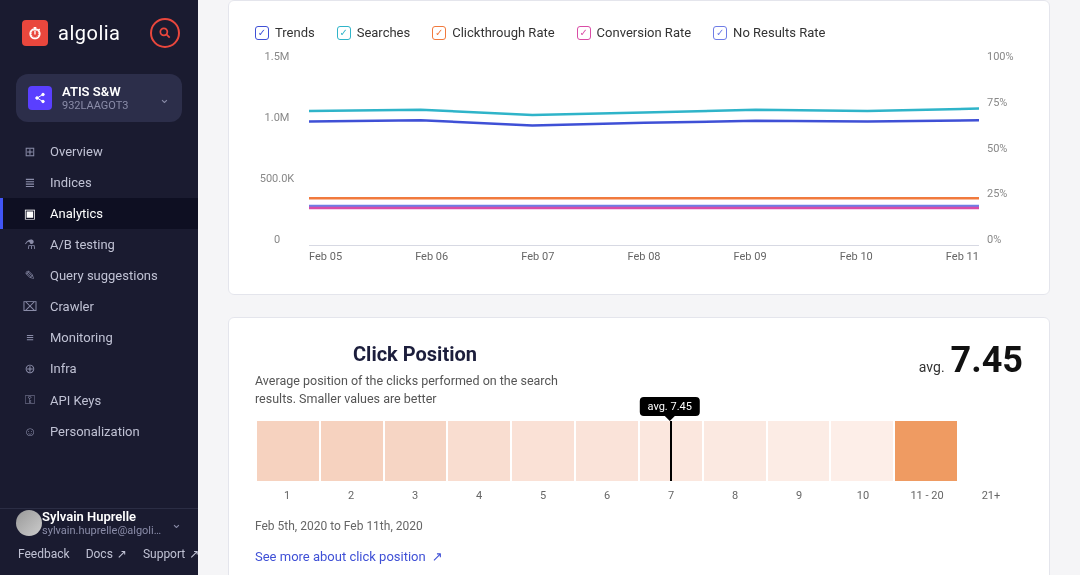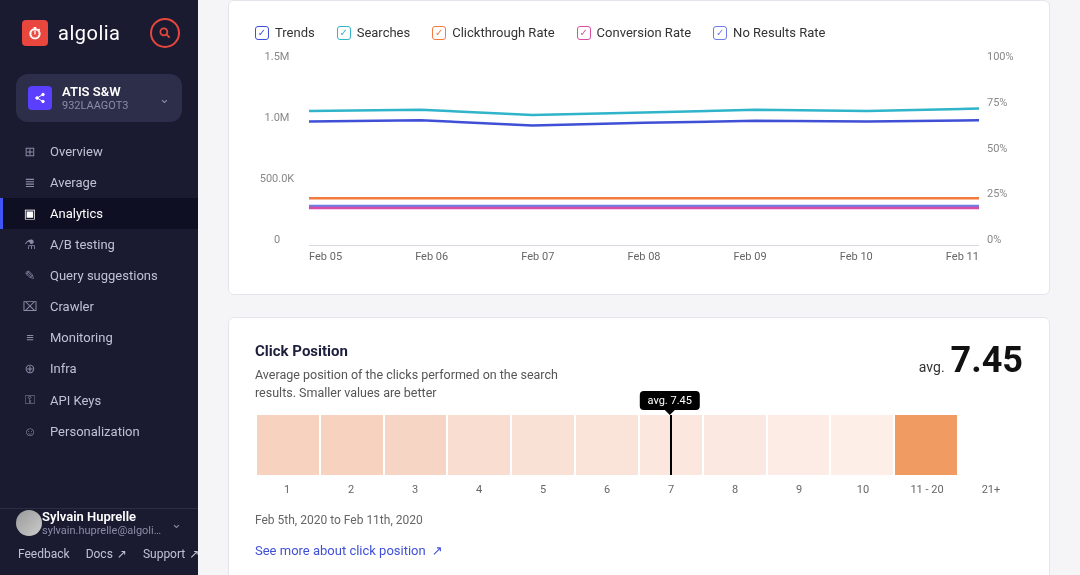--- a/index.html
+++ b/index.html
@@ -133,21 +133,21 @@
     border-bottom:1px solid #d7d9e3;
   }
   .x-axis {
     position:absolute;left:54px;right:44px;bottom:0;height:20px;
     display:flex;justify-content:space-between;font-size:11px;color:#666;
   }
 
   
   .cp-header{display:flex;justify-content:space-between;align-items:flex-start;margin-bottom:14px;}
   .cp-left{}
-  .cp-title{font-size:15px;font-weight:700;color:#1c1e3c;margin-bottom:6px;}
+  .cp-title{font-size:20px;font-weight:700;color:#1c1e3c;margin-bottom:6px;text-align:center;}
   .cp-desc{font-size:12.5px;color:#555;max-width:320px;line-height:1.4;}
   .cp-right{text-align:right;}
   .cp-big{font-size:36px;font-weight:700;color:#111;line-height:1;}
   .cp-avg-label{font-size:14px;color:#333;margin-right:6px;font-weight:400;}
   .cp-sub{font-size:12.5px;color:#555;margin-top:4px;}
   .cp-chart-wrap{position:relative;}
   .cp-tooltip{
     position:absolute;top:-24px;left:54.0%;transform:translateX(-50%);
     background:#000;color:#fff;font-size:11px;padding:3px 8px;border-radius:4px;white-space:nowrap;
   }
@@ -198,21 +198,21 @@
     <span class="chevron">⌄</span>
   </div>
 
   <nav class="nav" id="nav">
       <div class="nav-item">
         <span class="nav-icon">⊞</span>
         <span>Overview</span>
       </div>
       <div class="nav-item">
         <span class="nav-icon">≣</span>
-        <span>Average</span>
+        <span>Indices</span>
       </div>
       <div class="nav-item active">
         <span class="nav-icon">▣</span>
         <span>Analytics</span>
       </div>
       <div class="nav-item">
         <span class="nav-icon">⚗</span>
         <span>A/B testing</span>
       </div>
       <div class="nav-item">

